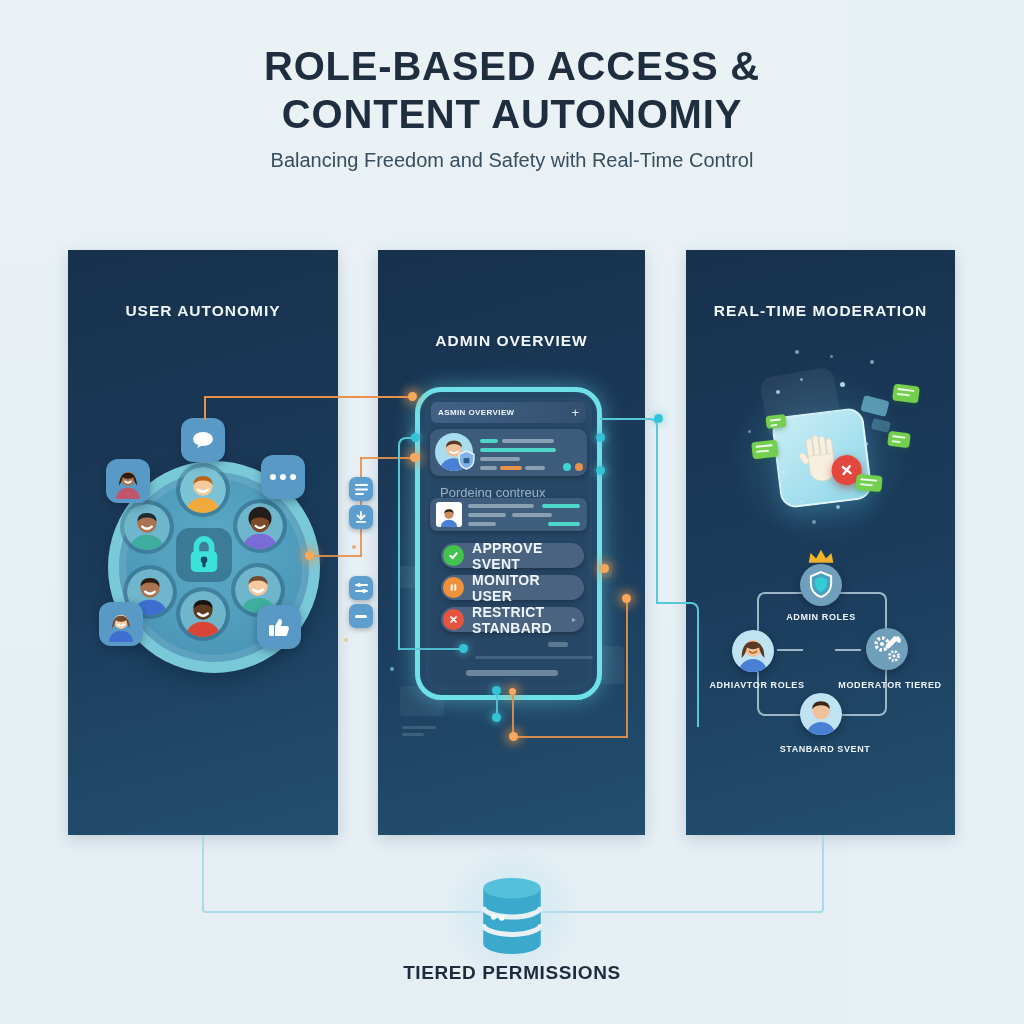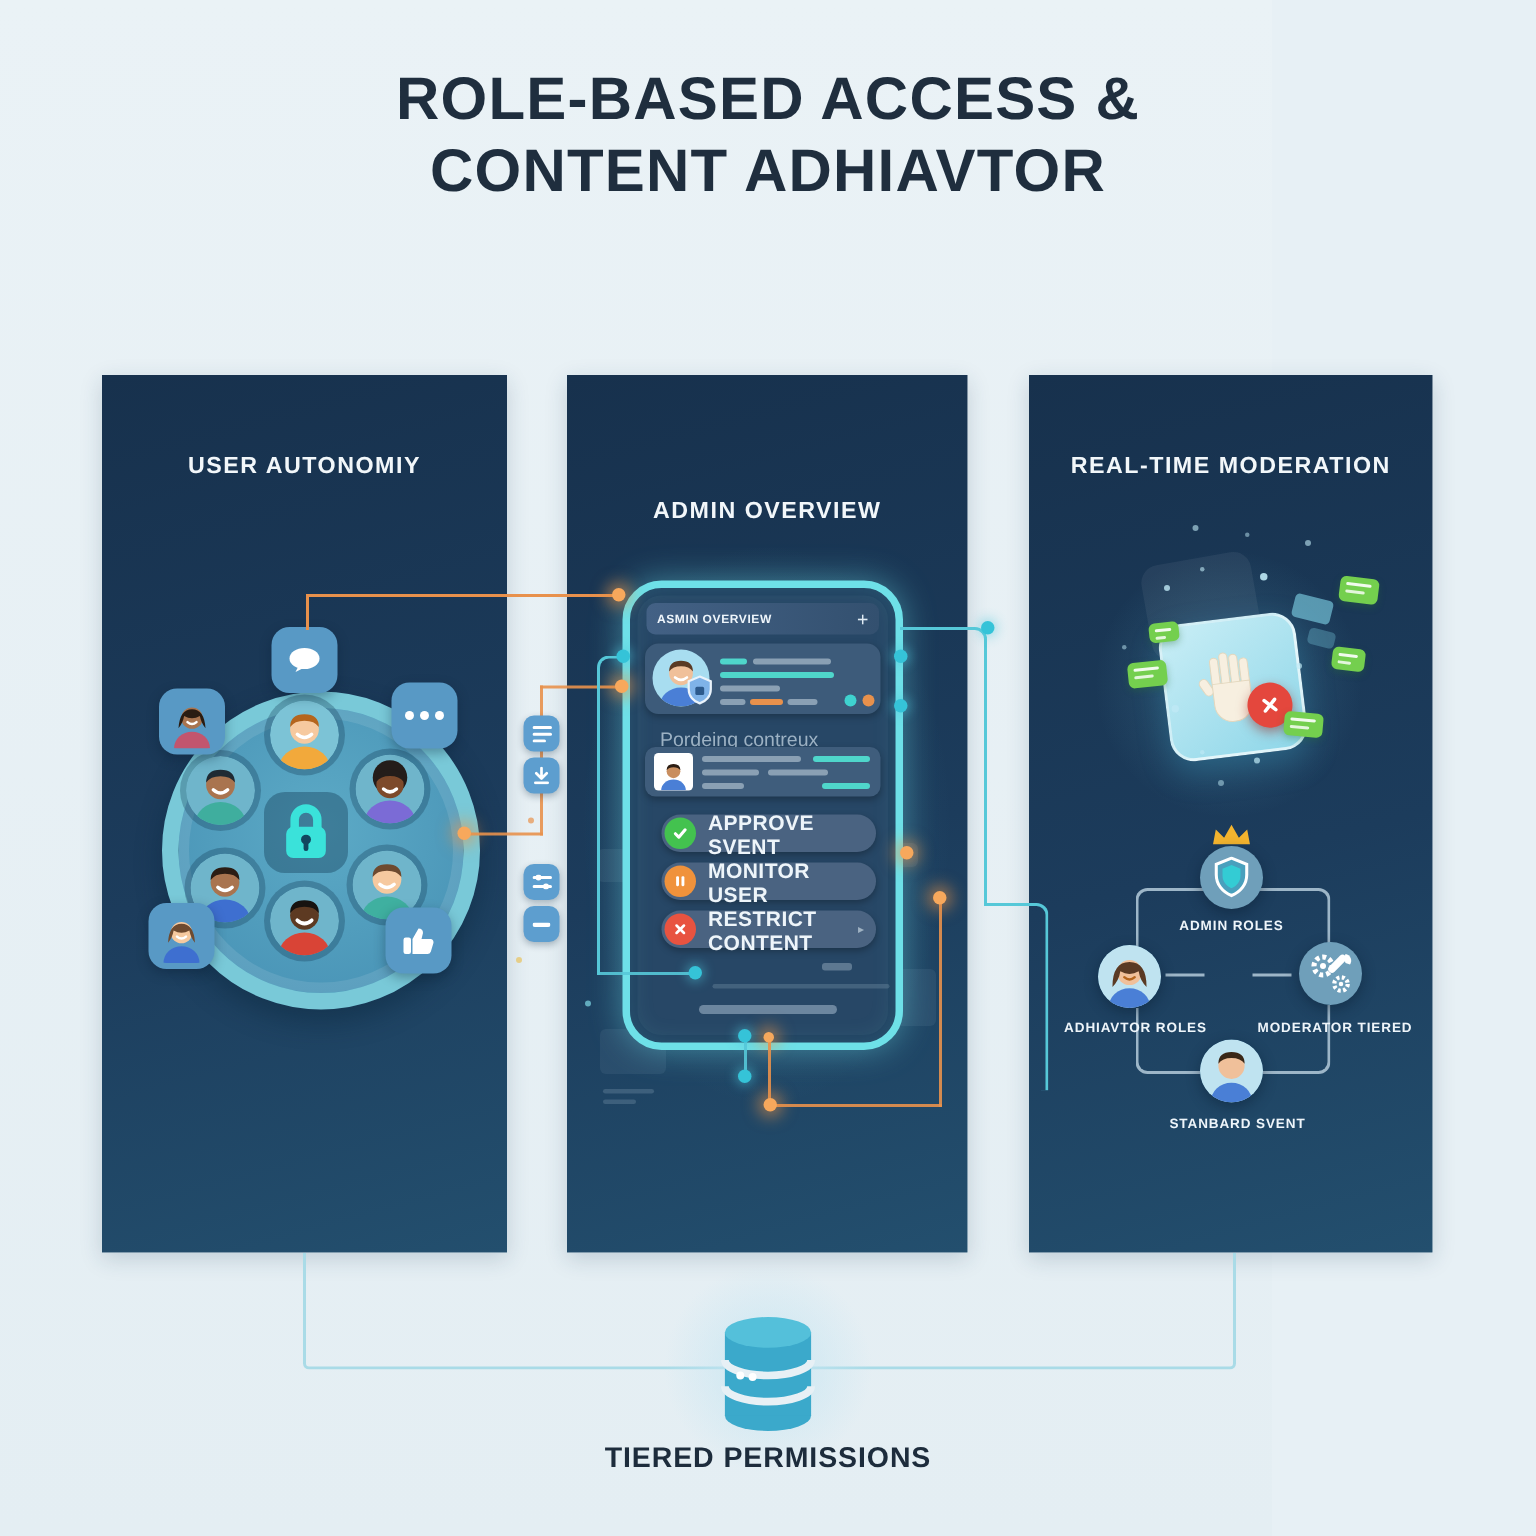--- a/index.html
+++ b/index.html
@@ -74,21 +74,22 @@
   .u-conn{position:absolute;left:202px;top:835px;width:622px;height:78px;border-left:2px solid #a9dbe7;border-right:2px solid #a9dbe7;border-bottom:2px solid #a9dbe7;box-sizing:border-box;border-bottom-left-radius:4px;border-bottom-right-radius:4px}
   .db-glow{position:absolute;left:442px;top:842px;width:140px;height:140px;background:radial-gradient(circle,rgba(200,230,242,.95),rgba(200,230,242,0) 70%)}
   .footer-label{position:absolute;left:0;top:962px;width:1024px;text-align:center;color:#1d2c3c;font-weight:700;font-size:19px;letter-spacing:.6px}
 </style>
 </head>
 <body>
 
 <div class="canvas">
 
   <div class="title" style="top:44px">ROLE-BASED ACCESS &amp;</div>
-  <div class="title" style="top:92px">CONTENT ADHIAVTOR</div>
+  <div class="title" style="top:92px">CONTENT AUTONOMIY</div>
+  <div class="subtitle" style="top:149px">Balancing Freedom and Safety with Real-Time Control</div>
 
   <div class="panel" style="left:68px;width:270px">
     <div class="panel-title" style="top:52px">USER AUTONOMIY</div>
 
     <div class="ring"></div>
 
     <div class="ava" style="left:108px;top:213px">
       <svg viewBox="0 0 48 48">
           <circle cx="24" cy="24" r="24" fill="#7cc3d6"></circle>
           <path d="M6 48 a18 16 0 0 1 36 0 z" fill="#f2a93b"></path>
@@ -267,21 +268,21 @@
             </svg>
         </span>
         <span class="lb">MONITOR USER</span>
       </div>
       <div class="ph-btn" style="top:215px">
         <span class="ic" style="background:#e85340">
           <svg width="11" height="11" viewBox="0 0 20 20">
               <path d="M5.5 5.5 L14.5 14.5 M14.5 5.5 L5.5 14.5" stroke="#fff" stroke-width="3.2" stroke-linecap="round"></path>
             </svg>
         </span>
-        <span class="lb">RESTRICT CONTENT</span>
+        <span class="lb">RESTRICT STANBARD</span>
         <span class="chev">▸</span>
       </div>
 
       <div class="gline" style="left:128px;top:250px;width:20px;height:5px;background:rgba(220,235,245,.3)"></div>
       <div class="gline" style="left:55px;top:264px;width:118px;height:3px"></div>
       <div style="position:absolute;left:46px;top:278px;width:92px;height:6px;border-radius:3px;background:rgba(165,185,205,.55)"></div>
     </div>
   </div>
 
   <div class="panel" style="left:686px;width:269px">

